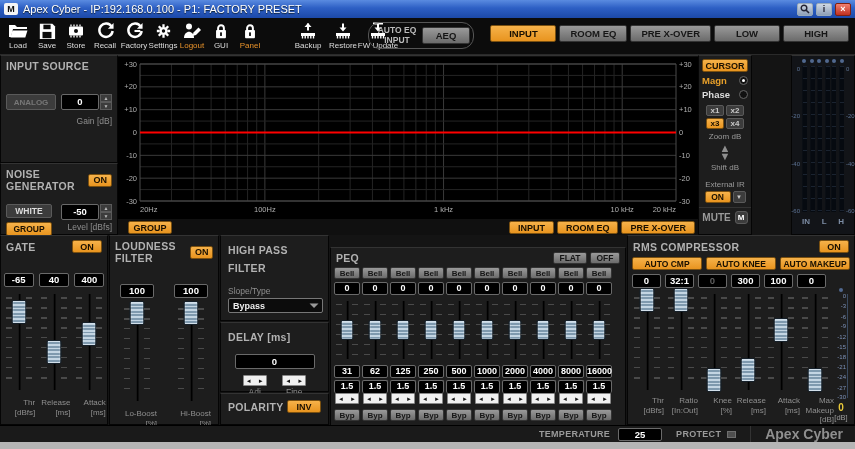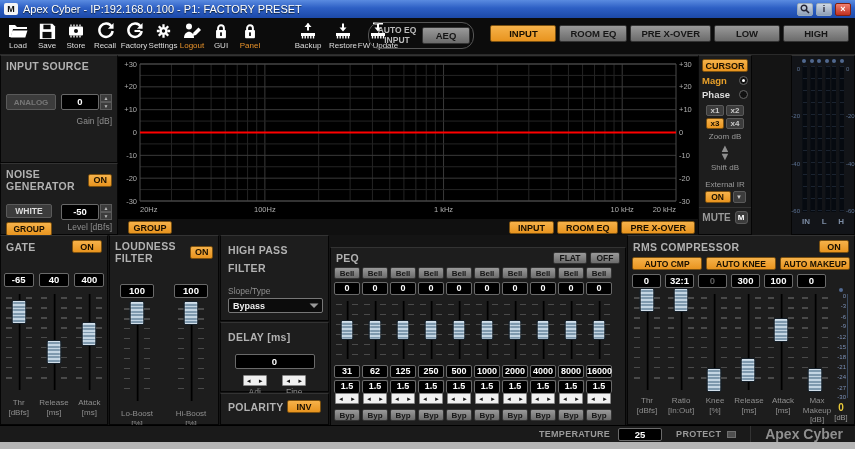--- a/index.html
+++ b/index.html
@@ -56,21 +56,21 @@
   .fader::before { left:2px; } .fader::after { right:2px; }
   .ftrack { position:absolute; left:50%; top:2px; bottom:2px; width:3px; transform:translateX(-50%);
     background:#000; border-left:1px solid #2c2c2c; }
   .fthumb { position:absolute; left:50%; transform:translate(-50%,-50%); width:15px; height:24px;
     border:1px solid #15202a; border-radius:2px;
     background:repeating-linear-gradient(180deg,#c3d5e3 0 1.5px,#7e99ae 1.5px 3.5px);
     box-shadow:inset 0 0 0 1px rgba(255,255,255,.25); }
   .fthumb.green { background:
       linear-gradient(180deg,rgba(0,0,0,0) 0 8px,#7ae04e 8px 14px,rgba(0,0,0,0) 14px 100%),
       repeating-linear-gradient(180deg,#c3d5e3 0 1.5px,#7e99ae 1.5px 3.5px); }
-  .flabel { text-align:center; color:#8f8f8f; font-size:8px; line-height:1.2; }
+  .flabel { text-align:right; color:#8f8f8f; font-size:8px; line-height:1.2; }
 
   
   .spin { display:flex; height:16px; }
   .spin .valbox { width:38px; height:16px; line-height:14px; }
   .spin .arrows { display:flex; flex-direction:column; margin-left:1px; }
   .spin .arrows .sb { width:12px; height:8px; background:#3c3c3c; border:1px solid #5a5a5a;
     color:#bbb; font-size:5px; line-height:6px; text-align:center; cursor:pointer; }
   .hstep { width:24px; height:11px; background:#f0f0f0; border:1px solid #888; border-radius:1px;
     display:flex; align-items:center; justify-content:space-between; padding:0 2px; cursor:pointer; }
   .hstep span { color:#111; font-size:6px; line-height:1; }

